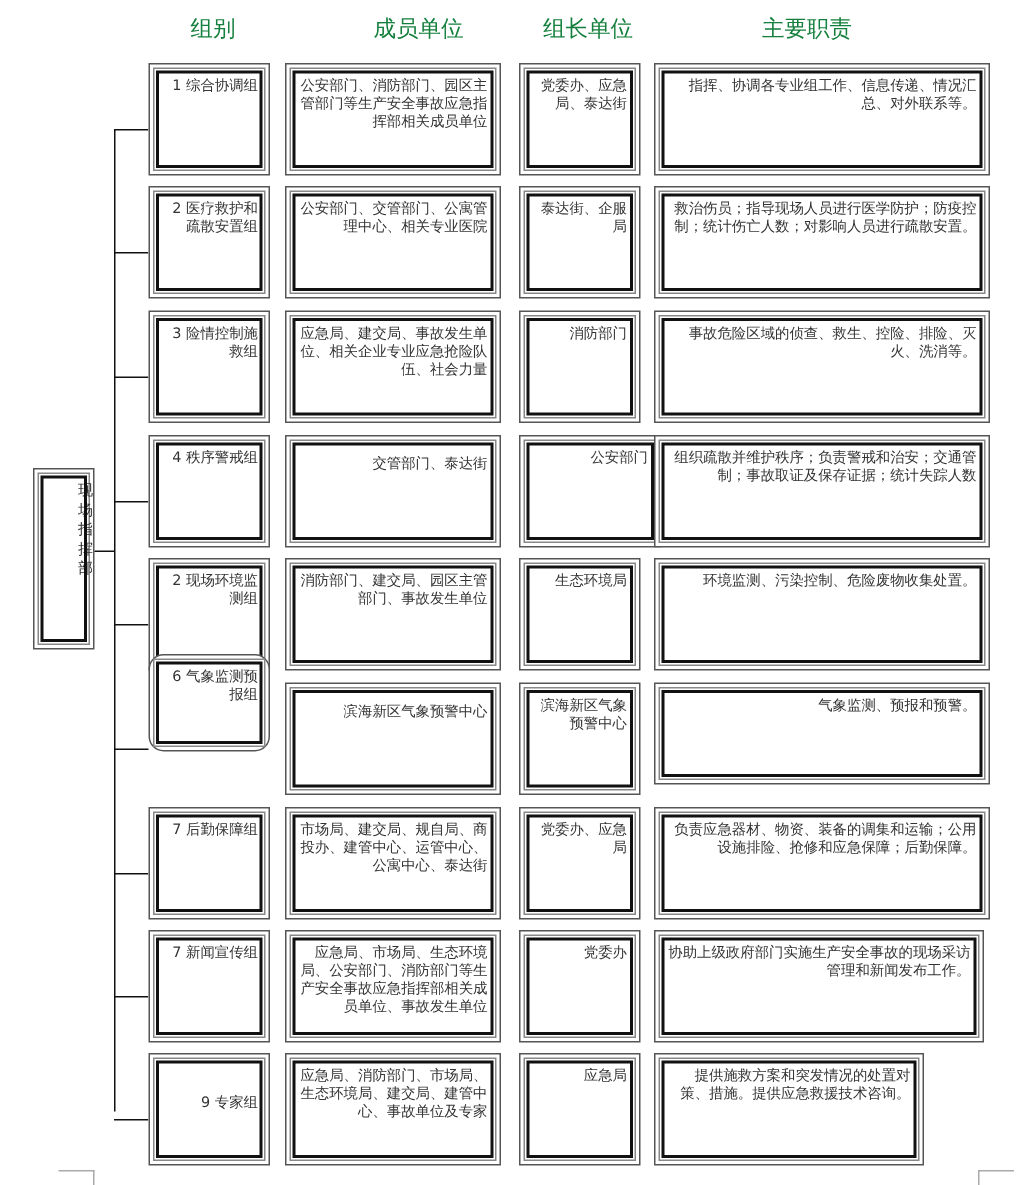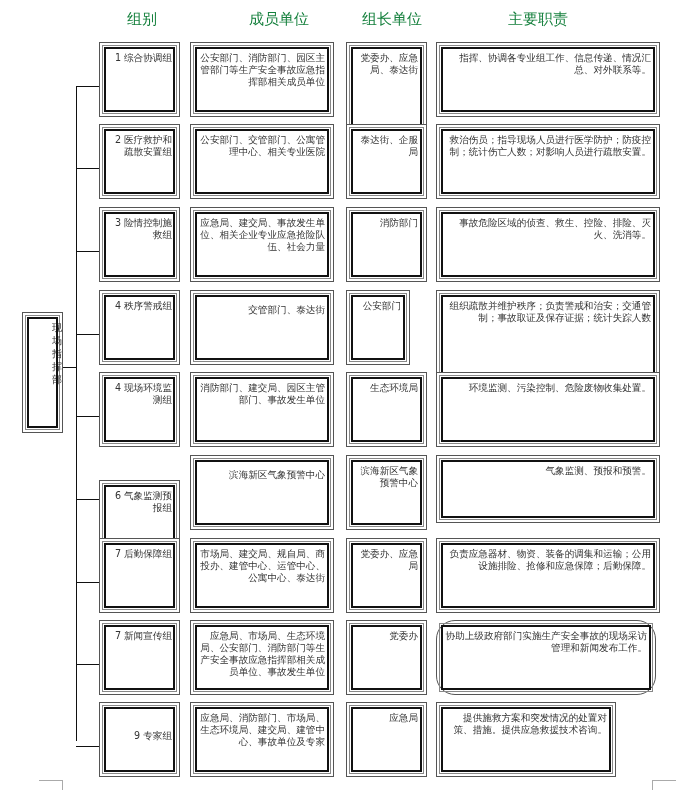--- a/index.html
+++ b/index.html
@@ -39,21 +39,21 @@
 <div class="line" style="left:76px; top:86px; width:1px; height:655px;"></div>
 
 <div id="rows">
     <div class="line" style="left: 76px; top: 86px; width: 23px; height: 1px;"></div>
     <div class="box name" style="left: 99px; top: 42px; width: 81px; height: 75px;">
       <div class="txt">1 综合协调组</div>
     </div>
     <div class="box members" style="left: 190px; top: 42px; width: 144px; height: 75px;">
       <div class="txt">公安部门、消防部门、园区主管部门等生产安全事故应急指挥部相关成员单位</div>
     </div>
-    <div class="box leader" style="left: 346px; top: 42px; width: 81px; height: 89px; padding-left: 22px;">
+    <div class="box leader" style="left: 346px; top: 42px; width: 81px; height: 75px; padding-left: 22px;">
       <div class="txt">党委办、应急局、泰达街</div>
     </div>
     <div class="box duties" style="left: 436px; top: 42px; width: 224px; height: 75px;">
       <div class="txt">指挥、协调各专业组工作、信息传递、情况汇总、对外联系等。</div>
     </div>
     <div class="line" style="left: 76px; top: 168px; width: 23px; height: 1px;"></div>
     <div class="box name" style="left: 99px; top: 124px; width: 81px; height: 75px;">
       <div class="txt">2 医疗救护和疏散安置组</div>
     </div>
     <div class="box members" style="left: 190px; top: 124px; width: 144px; height: 75px;">
@@ -78,41 +78,41 @@
     <div class="box duties" style="left: 436px; top: 207px; width: 224px; height: 75px;">
       <div class="txt">事故危险区域的侦查、救生、控险、排险、灭火、洗消等。</div>
     </div>
     <div class="line" style="left: 76px; top: 334px; width: 23px; height: 1px;"></div>
     <div class="box name" style="left: 99px; top: 290px; width: 81px; height: 75px;">
       <div class="txt">4 秩序警戒组</div>
     </div>
     <div class="box members" style="left: 190px; top: 290px; width: 144px; height: 75px;">
       <div class="txt" style="top: 13px;">交管部门、泰达街</div>
     </div>
-    <div class="box leader" style="left: 346px; top: 290px; width: 64px; height: 75px;">
+    <div class="box leader" style="left: 346px; top: 290px; width: 95px; height: 75px;">
       <div class="txt">公安部门</div>
     </div>
-    <div class="box duties" style="left: 436px; top: 290px; width: 224px; height: 89px;">
+    <div class="box duties" style="left: 436px; top: 290px; width: 224px; height: 75px;">
       <div class="txt">组织疏散并维护秩序；负责警戒和治安；交通管制；事故取证及保存证据；统计失踪人数</div>
     </div>
     <div class="line" style="left: 76px; top: 416px; width: 23px; height: 1px;"></div>
     <div class="box name" style="left: 99px; top: 372px; width: 81px; height: 75px;">
-      <div class="txt">4 现场环境监测组</div>
+      <div class="txt">2 现场环境监测组</div>
     </div>
     <div class="box members" style="left: 190px; top: 372px; width: 144px; height: 75px;">
       <div class="txt">消防部门、建交局、园区主管部门、事故发生单位</div>
     </div>
     <div class="box leader" style="left: 346px; top: 372px; width: 81px; height: 75px;">
       <div class="txt">生态环境局</div>
     </div>
     <div class="box duties" style="left: 436px; top: 372px; width: 224px; height: 75px;">
       <div class="txt">环境监测、污染控制、危险废物收集处置。</div>
     </div>
     <div class="line" style="left: 76px; top: 499px; width: 23px; height: 1px;"></div>
-    <div class="box name" style="left: 99px; top: 480px; width: 81px; height: 75px;">
+    <div class="box name" style="left: 99px; top: 436px; width: 81px; height: 65px; border-radius: 10px;">
       <div class="txt">6 气象监测预报组</div>
     </div>
     <div class="box members" style="left: 190px; top: 455px; width: 144px; height: 75px;">
       <div class="txt" style="top: 13px;">滨海新区气象预警中心</div>
     </div>
     <div class="box leader" style="left: 346px; top: 455px; width: 81px; height: 75px;">
       <div class="txt">滨海新区气象预警中心</div>
     </div>
     <div class="box duties" style="left: 436px; top: 455px; width: 224px; height: 68px;">
       <div class="txt">气象监测、预报和预警。</div>
@@ -133,21 +133,21 @@
     <div class="line" style="left: 76px; top: 664px; width: 23px; height: 1px;"></div>
     <div class="box name" style="left: 99px; top: 620px; width: 81px; height: 75px;">
       <div class="txt">7 新闻宣传组</div>
     </div>
     <div class="box members" style="left: 190px; top: 620px; width: 144px; height: 75px;">
       <div class="txt">应急局、市场局、生态环境局、公安部门、消防部门等生产安全事故应急指挥部相关成员单位、事故发生单位</div>
     </div>
     <div class="box leader" style="left: 346px; top: 620px; width: 81px; height: 75px;">
       <div class="txt">党委办</div>
     </div>
-    <div class="box duties" style="left: 436px; top: 620px; width: 220px; height: 75px; border-radius: 19px;">
+    <div class="box duties" style="left: 436px; top: 620px; width: 220px; height: 75px;">
       <div class="txt">协助上级政府部门实施生产安全事故的现场采访管理和新闻发布工作。</div>
     </div>
     <div class="line" style="left: 76px; top: 746px; width: 23px; height: 1px;"></div>
     <div class="box name" style="left: 99px; top: 702px; width: 81px; height: 75px;">
       <div class="txt" style="top: 27px;">9 专家组</div>
     </div>
     <div class="box members" style="left: 190px; top: 702px; width: 144px; height: 75px;">
       <div class="txt">应急局、消防部门、市场局、生态环境局、建交局、建管中心、事故单位及专家</div>
     </div>
     <div class="box leader" style="left: 346px; top: 702px; width: 81px; height: 75px;">

